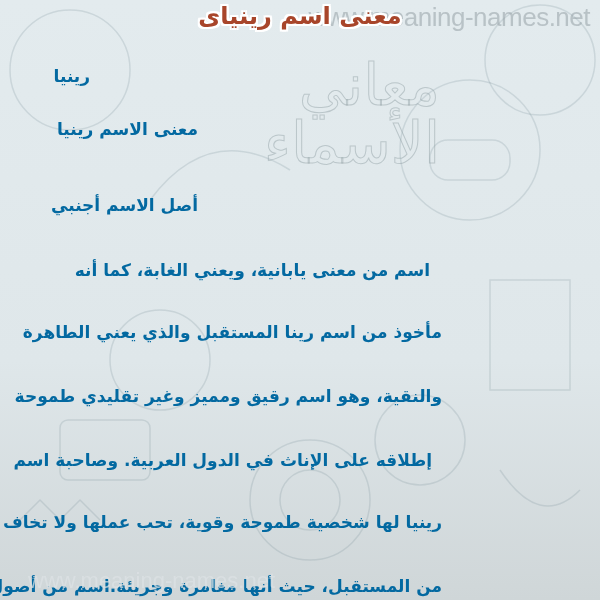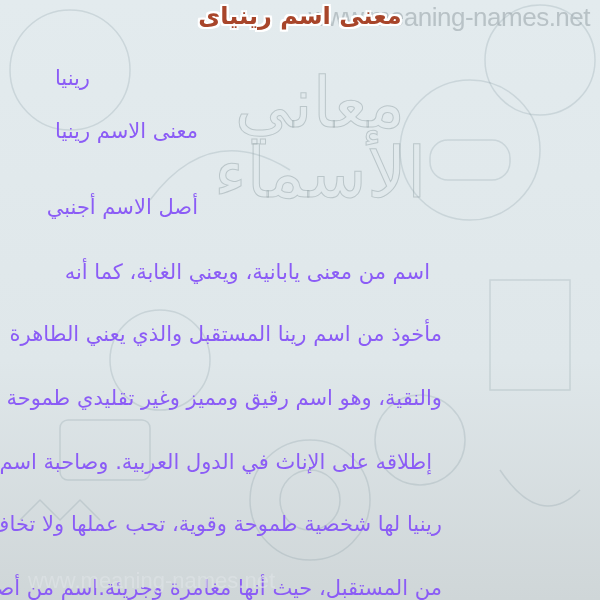--- a/index.html
+++ b/index.html
@@ -22,27 +22,27 @@
     .title {
       position: absolute; top: 2px; left: 0; width: 600px; text-align: center;
       direction: rtl;
       font-family: "DejaVu Sans", sans-serif; font-weight: bold;
       font-size: 24px; color: #a8452a;
       text-shadow: 2px 2px 0 #fff, -2px -2px 0 #fff, 2px -2px 0 #fff, -2px 2px 0 #fff, 0 2px 0 #fff, 2px 0 0 #fff, 0 -2px 0 #fff, -2px 0 0 #fff;
     }
     .line {
       position: absolute; direction: rtl; white-space: nowrap;
       font-family: "DejaVu Sans", sans-serif;
-      font-size: 21px; color: #8b5cf6; font-weight: 400;
+      font-size: 17px; color: #0369a1; font-weight: 700;
     }
     .calligraphy {
-      position: absolute; left: 200px; top: 68px; width: 240px; height: 180px;
-      font-family: "DejaVu Serif", serif; font-size: 70px;
+      position: absolute; left: 200px; top: 56px; width: 240px; height: 180px;
+      font-family: "DejaVu Serif", serif; font-size: 58px;
       color: transparent; -webkit-text-stroke: 1px rgba(140,155,160,0.45);
-      direction: rtl; text-align: center; line-height: 1;
+      direction: rtl; line-height: 1;
     }
   </style>
 </head>
 <body>
 
 <svg class="sketch" width="600" height="600" viewBox="0 0 600 600">
   <g fill="none" stroke="rgba(120,140,150,0.22)" stroke-width="1.5">
     <circle cx="70" cy="70" r="60"></circle>
     <circle cx="470" cy="150" r="70"></circle>
     <circle cx="540" cy="60" r="55"></circle>

